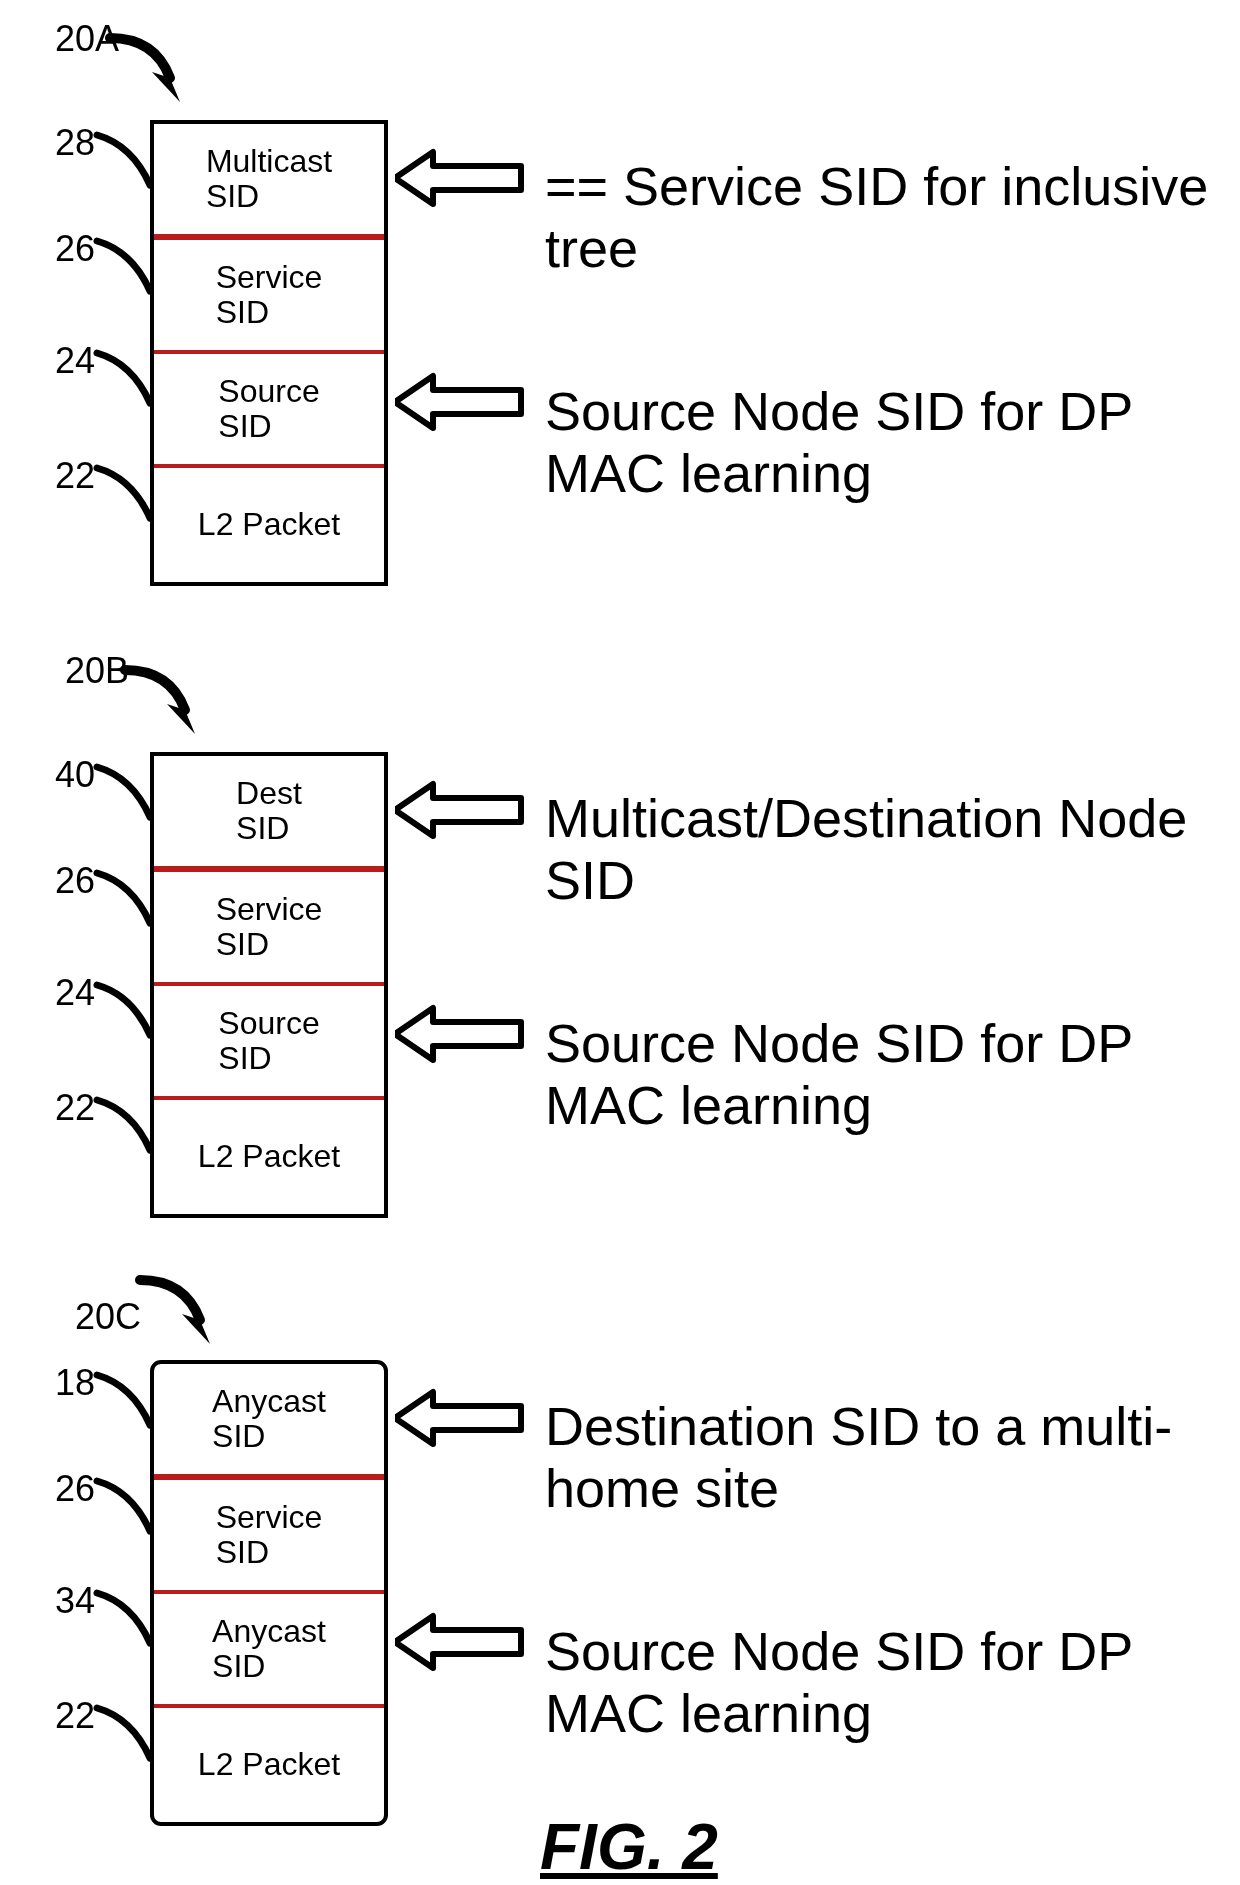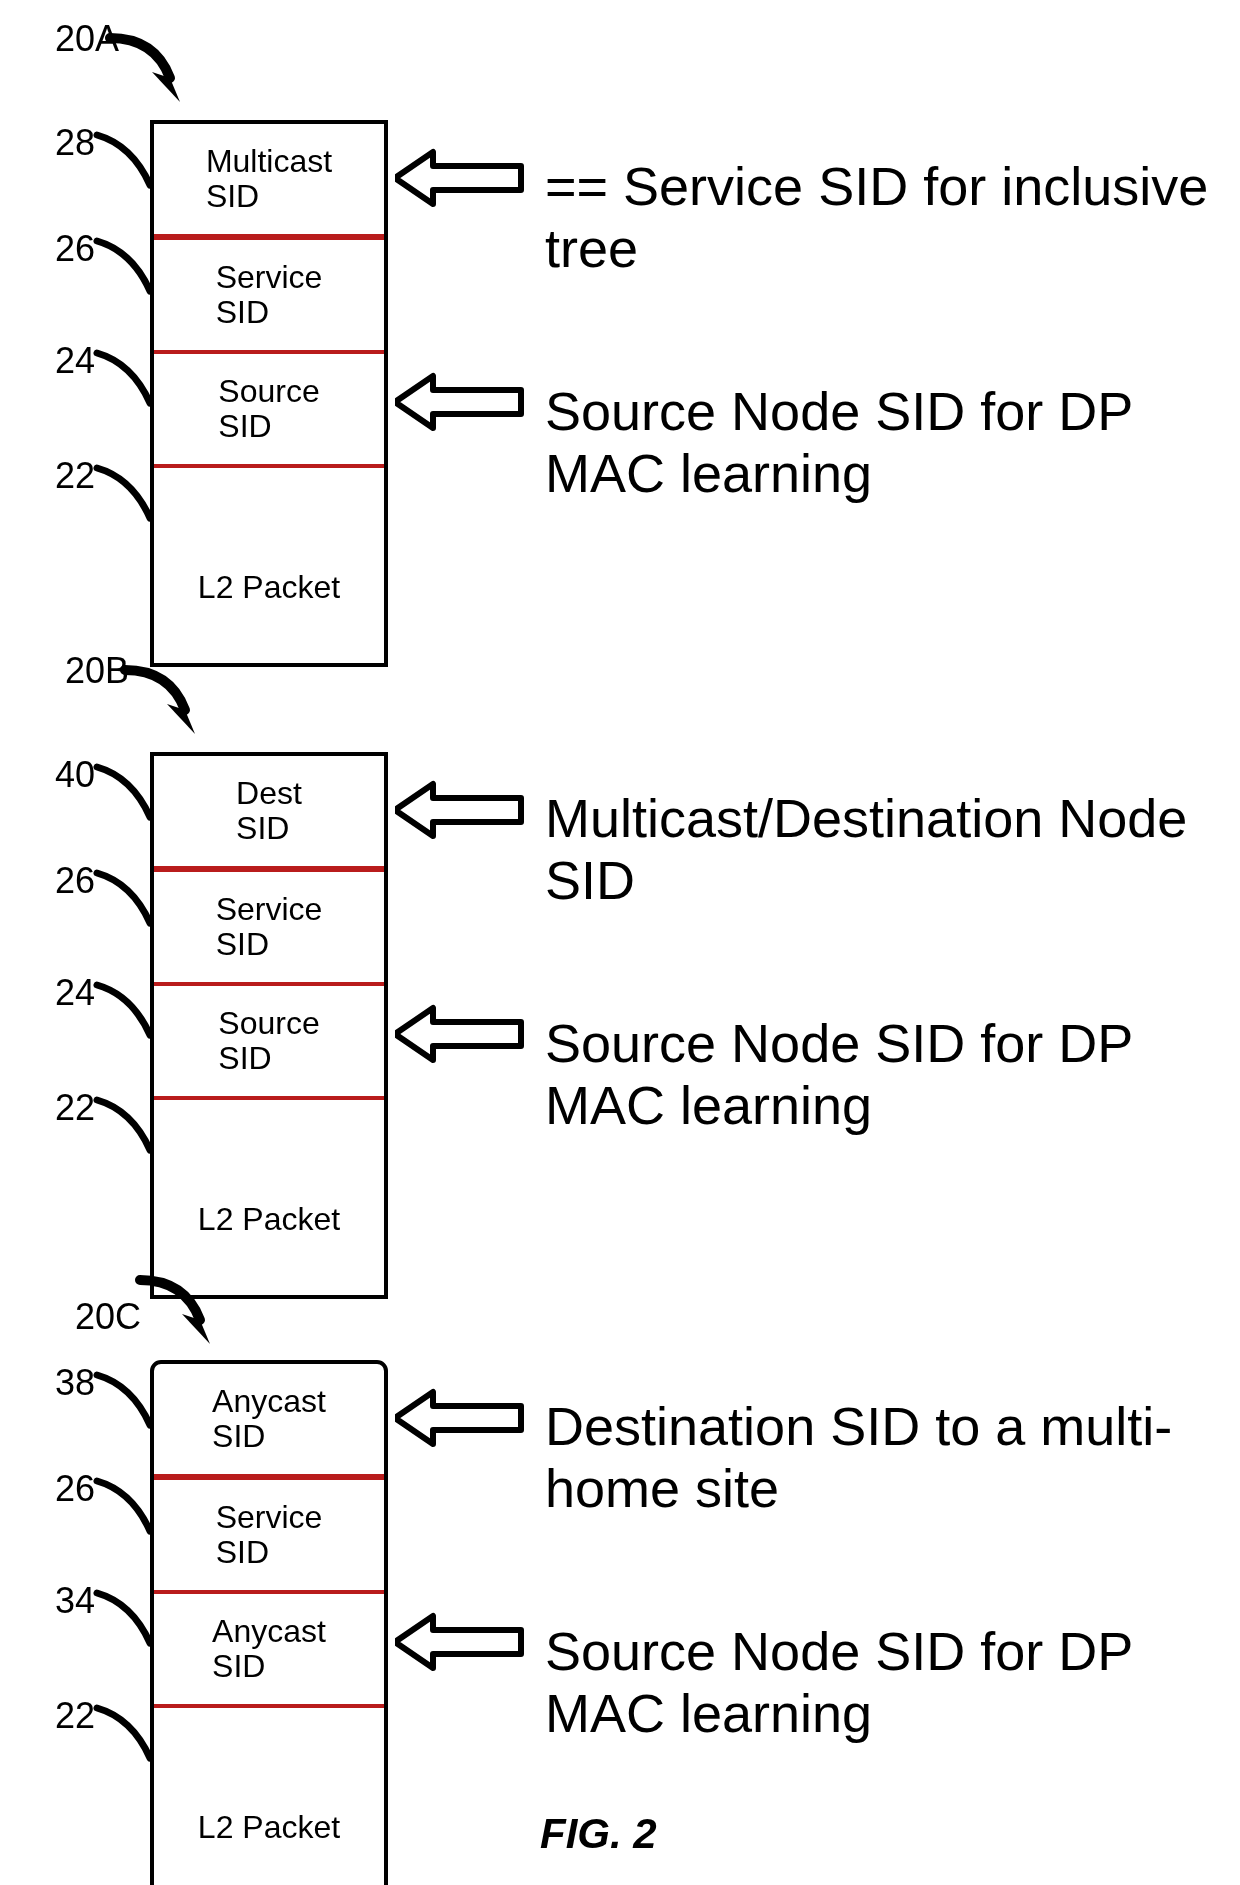--- a/index.html
+++ b/index.html
@@ -28,33 +28,34 @@
     border-bottom: 4px solid #b91c1c;
     display: flex;
     flex-direction: column;
     align-items: center;
     justify-content: center;
     font-size: 32px;
     line-height: 1.1;
   }
   .cell:last-child { border-bottom: none; }
   .cell-top { border-bottom-width: 6px; }
-  .cell-tall { height: 150px; margin-top: 45px; }
+  .cell-tall { height: 114px; }
 
   
   .ref {
     font-size: 36px;
     font-weight: 400;
   }
 
   
   .caption {
-    font-size: 42px;
+    font-size: 64px;
     font-weight: 700;
     font-style: italic;
+    text-decoration: underline;
   }
 
   
   .anno {
     font-size: 54px;
   }
 
   
   svg { display: block; }
 </style>
@@ -155,21 +156,21 @@
     <polygon points="70,50 52,44 80,74" fill="#000"></polygon>
   </svg>
 
   <div class="abs stack" style="left:150px; top:1360px;border-radius:11px;">
     <div class="cell cell-top">Anycast<br>SID</div>
     <div class="cell">Service<br>SID</div>
     <div class="cell">Anycast<br>SID</div>
     <div class="cell cell-tall">L2 Packet</div>
   </div>
 
-  <div class="abs ref" style="left:55px; top:1362px;">38</div>
+  <div class="abs ref" style="left:55px; top:1362px;">18</div>
   <svg class="abs" style="left:92px; top:1370px;" width="62" height="60">
       <path d="M5 5 Q40 15 58 55" fill="none" stroke="#000" stroke-width="7" stroke-linecap="round"></path>
     </svg>
 
   <div class="abs ref" style="left:55px; top:1468px;">26</div>
   <svg class="abs" style="left:92px; top:1476px;" width="62" height="60">
       <path d="M5 5 Q40 15 58 55" fill="none" stroke="#000" stroke-width="7" stroke-linecap="round"></path>
     </svg>
 
   <div class="abs ref" style="left:55px; top:1580px;">34</div>

